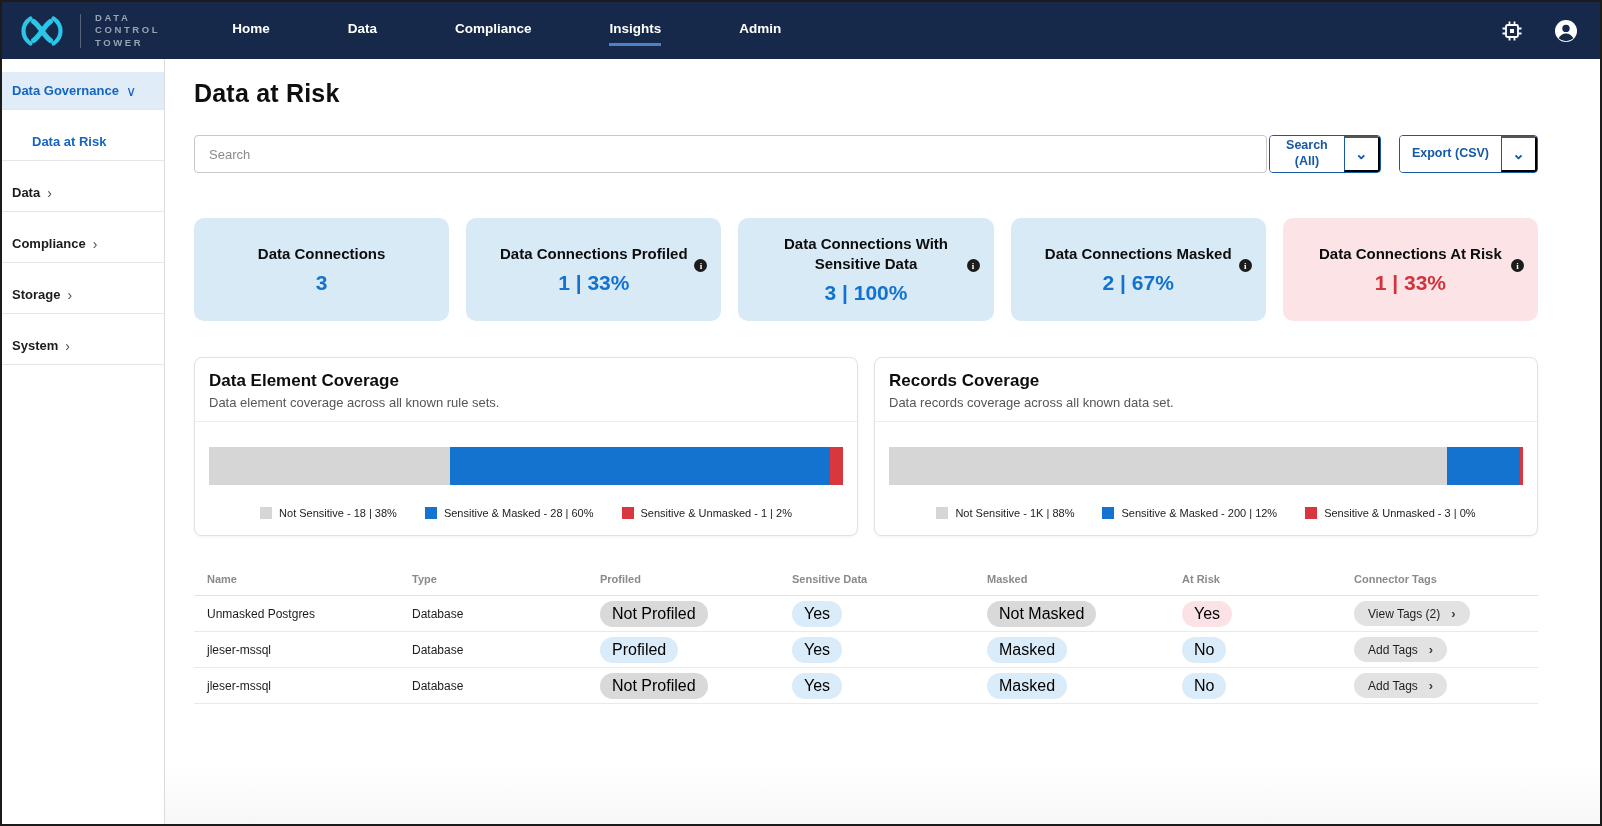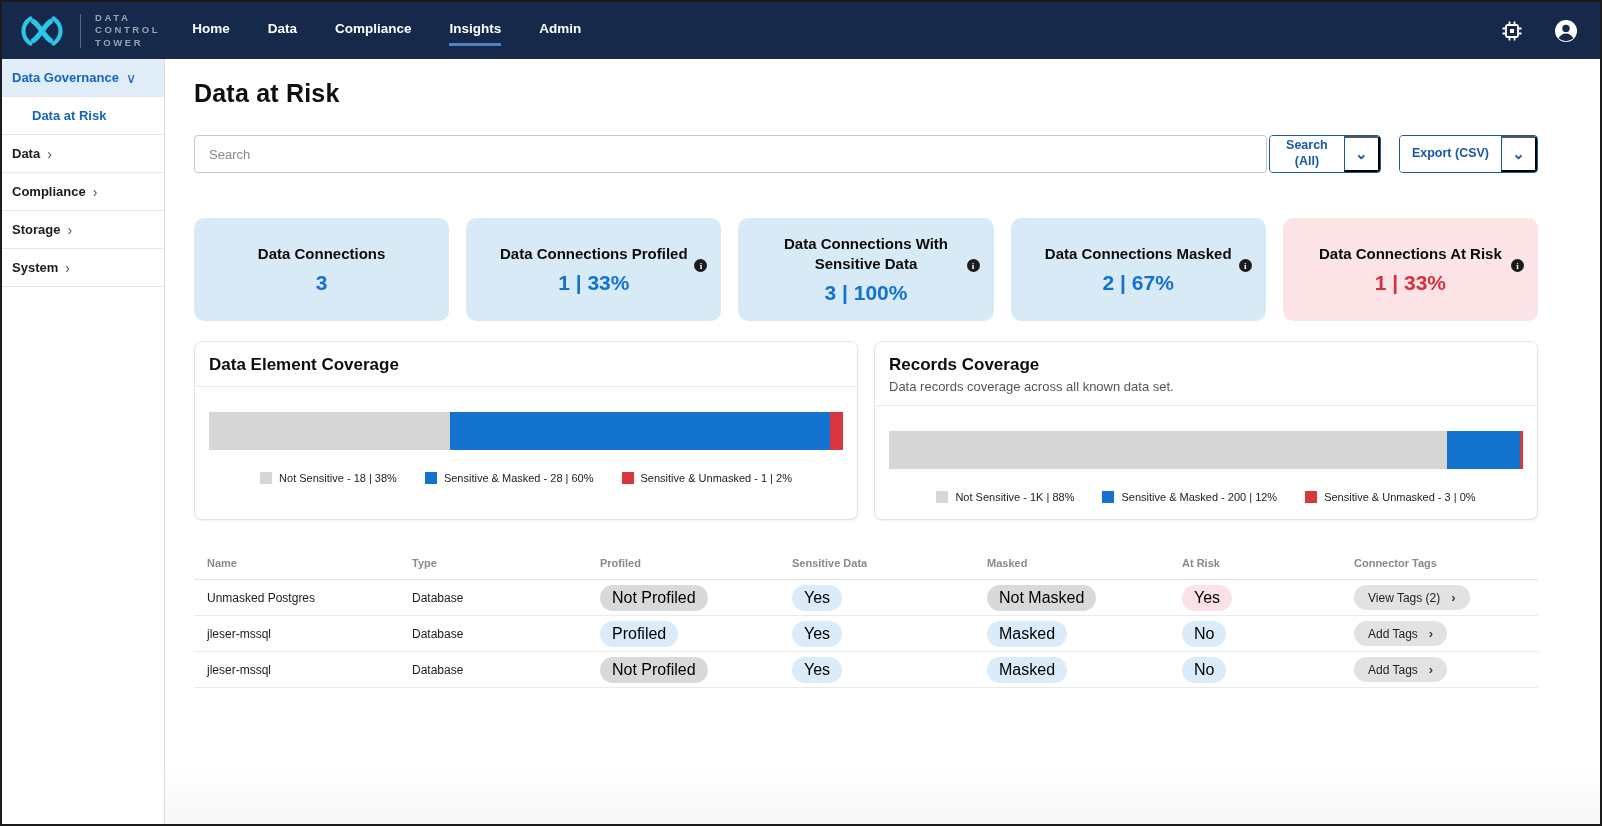--- a/index.html
+++ b/index.html
@@ -16,35 +16,35 @@
   }
   .logo-mark{ width:48px; height:38px; flex:0 0 auto; }
   .nav-divider{ width:1px; height:34px; background:rgba(255,255,255,.28); margin:0 14px; }
   .brand-text{
     color:#97a3b4; font-size:9.5px; font-weight:700; letter-spacing:2.6px;
     line-height:1.3; text-transform:uppercase;
   }
   .nav-links{ display:flex; gap:38px; margin-left:32px; align-items:center; }
   .nav-link{
     color:#fff; font-size:13.5px; font-weight:700; cursor:pointer;
-    padding:6px 0 7px; border-bottom:3px solid transparent; text-decoration:none;
+    padding:6px 0 7px; border-bottom:3px solid transparent; text-decoration:none;margin-left:40px;
   }
   .nav-link.active{ border-bottom-color:#4d82c4; }
   .nav-spacer{ flex:1; }
   .nav-icon{ width:24px; height:24px; cursor:pointer; }
   .nav-icon.chip{ margin-right:30px; }
   
   .sidebar{
     position:absolute; top:57px; left:0; bottom:0; width:163px;
     background:#fff; border-right:1px solid #dcdcdc;
   }
   .side-item{
     display:flex; align-items:center; gap:7px;
     padding:11px 10px; font-size:13px; font-weight:700; color:#1c1c1c;
-    border-bottom:1px solid #e6e6e6; cursor:pointer;
+    border-bottom:1px solid #e6e6e6; cursor:pointer;margin-top:13px;
   }
   .side-item .chev{ color:#4e4e4e; font-size:14px; font-weight:400; line-height:1; }
   .side-item.active-parent{ background:#e0edf9; color:#1565c0; }
   .side-item.active-parent .chev{ color:#1565c0; }
   .side-item.sub{ padding-left:30px; color:#1565c0; }
   
   .main{
     position:absolute; top:57px; left:163px; right:0; bottom:0;
     padding:20px 62px 0 29px; overflow:hidden;
     background:linear-gradient(#fff 92%, #f7f7f7);
@@ -85,21 +85,21 @@
   .card-title{ font-size:15px; font-weight:700; color:#0d0d0d; line-height:1.35; }
   .card-value{ font-size:21px; font-weight:700; color:#1273cf; margin-top:7px; }
   .card.risk .card-value{ color:#d2333c; }
   .info-dot{
     position:absolute; right:14px; top:41px; width:13px; height:13px; border-radius:50%;
     background:#1c1c1c; color:#fff; font-size:9px; font-weight:700;
     display:flex; align-items:center; justify-content:center;
     font-family:"Liberation Serif", serif; cursor:pointer;
   }
   
-  .panels{ display:flex; gap:16px; margin-top:20px; }
+  .panels{ display:flex; gap:16px; margin-top:36px; }
   .panel{
     flex:1; background:#fff; border:1px solid #e2e2e2; border-radius:8px;
     box-shadow:0 1px 3px rgba(0,0,0,.06);
   }
   .panel-head{ padding:13px 14px 11px; border-bottom:1px solid #ececec; }
   .panel-title{ font-size:17px; font-weight:800; color:#0d0d0d; }
   .panel-sub{ font-size:13px; color:#565656; margin-top:4px; }
   .panel-body{ padding:25px 14px 16px; }
   .stack-bar{ height:38px; display:flex; overflow:hidden; }
   .stack-bar .seg{ height:100%; }
@@ -240,20 +240,21 @@
         <div class="card-value">1 | 33%</div>
         <span class="info-dot">i</span>
       </div>
     </div>
 
     <div class="panels">
 
       <section class="panel">
         <div class="panel-head">
           <div class="panel-title">Data Element Coverage</div>
+          <div class="panel-sub">Data element coverage across all known rule sets.</div>
         </div>
         <div class="panel-body">
           <div class="stack-bar">
             <div class="seg" style="width: 38%; background: rgb(214, 214, 214);"></div>
             <div class="seg" style="width: 60%; background: rgb(20, 115, 207);"></div>
             <div class="seg" style="width: 2%; background: rgb(216, 55, 62);"></div>
           </div>
           <div class="legend">
             <div class="legend-item">
               <span class="swatch" style="background: rgb(214, 214, 214);"></span>

